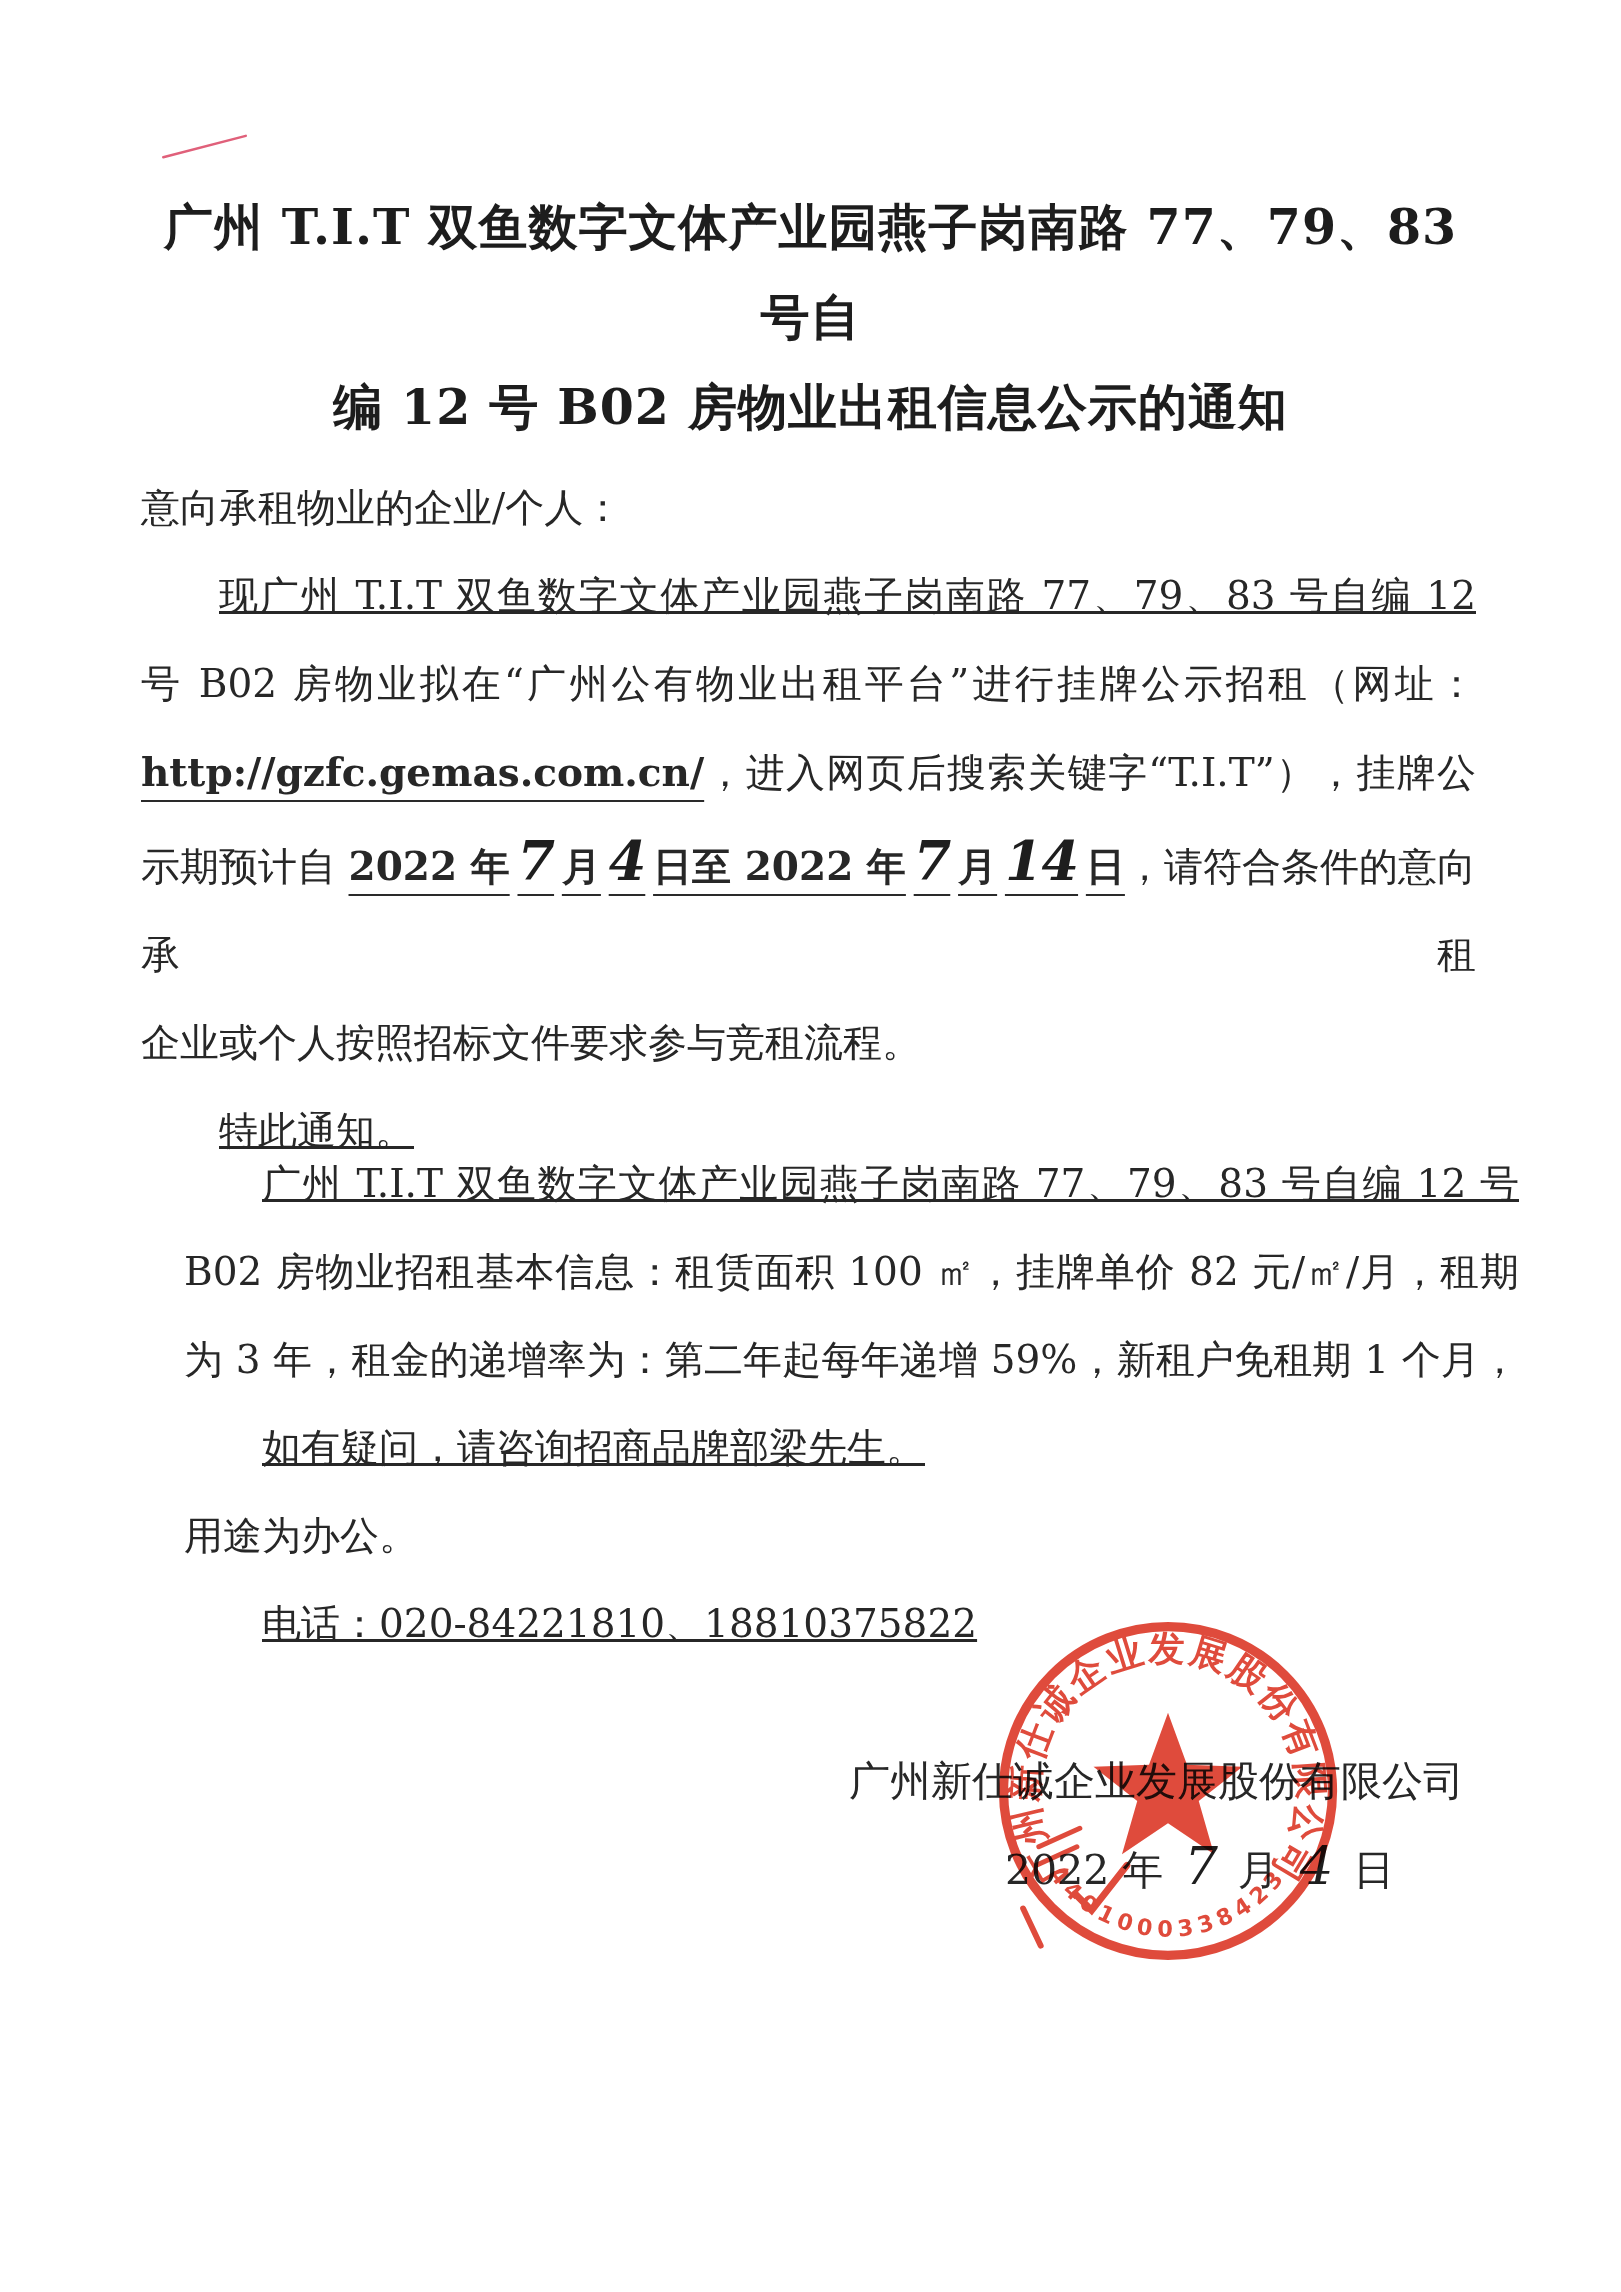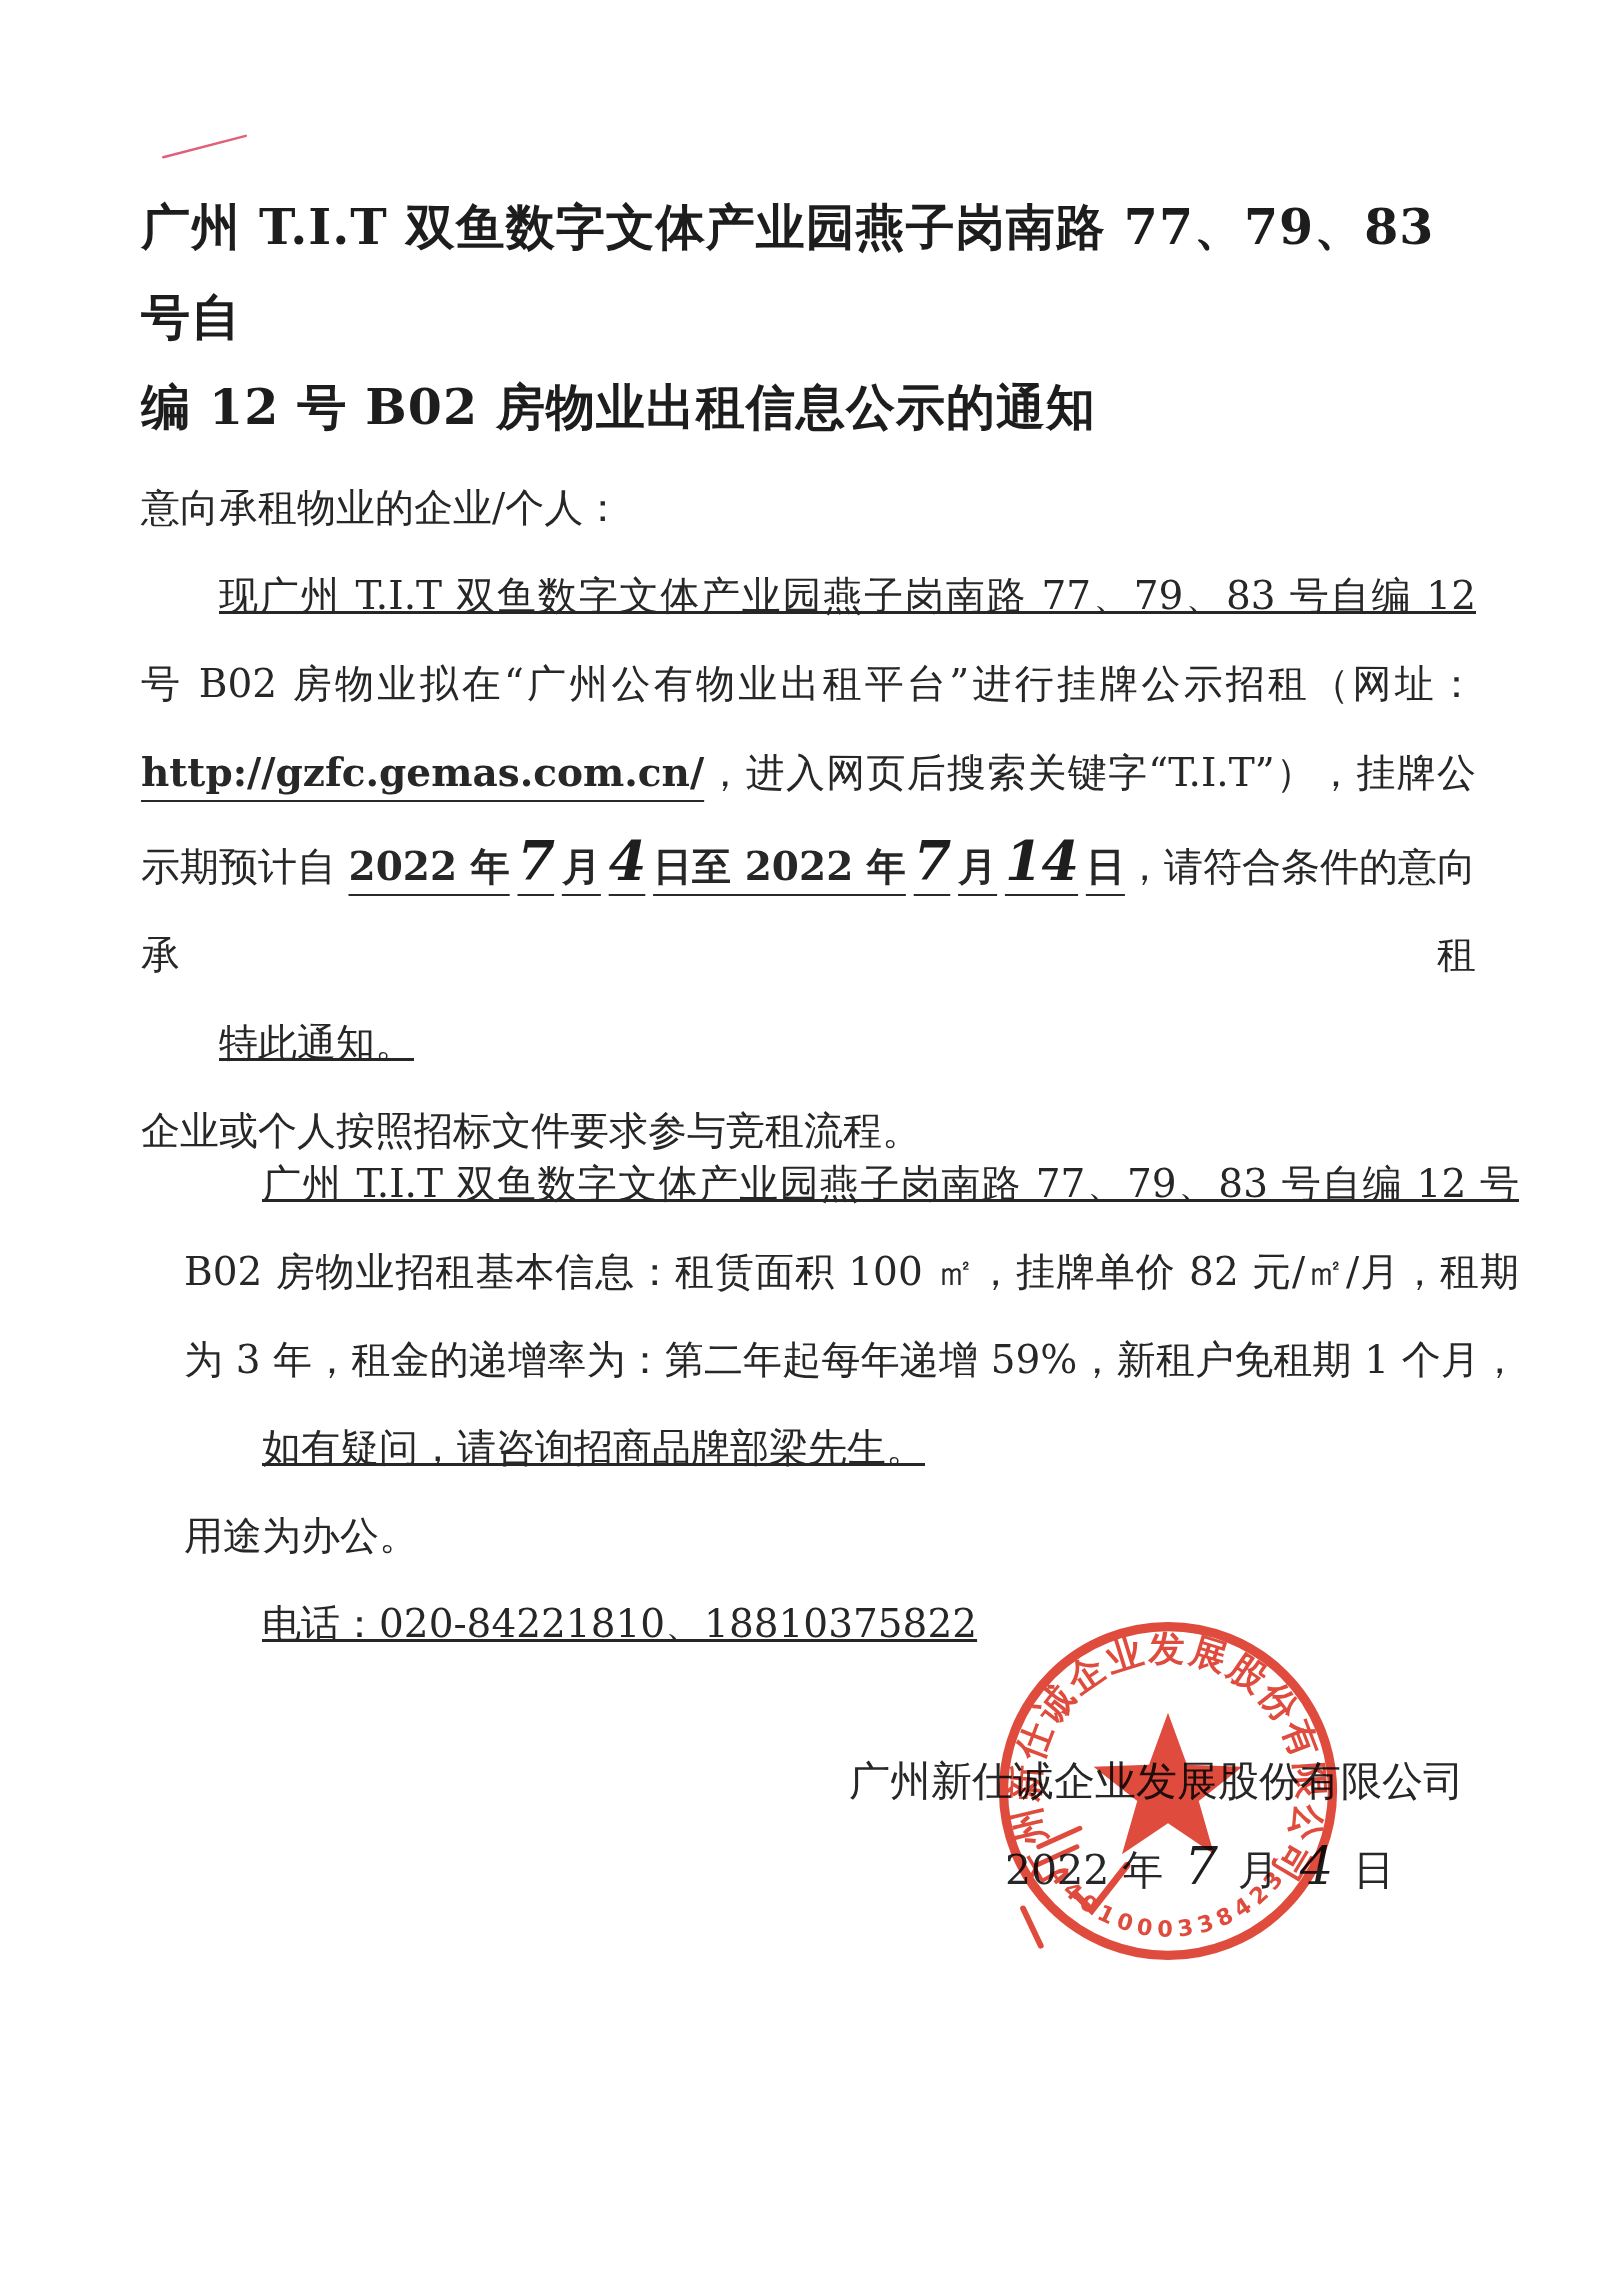--- a/index.html
+++ b/index.html
@@ -7,21 +7,21 @@
     width:1621px;height:2293px;position:relative;background:#ffffff;
     font-family:"DejaVu Serif","Liberation Serif",serif;color:#2b2b2b;
     overflow:hidden;
   }
   .page{position:absolute;inset:0;}
   
   .pen-mark{position:absolute;left:160px;top:131px;width:90px;height:33px;}
   
   .title{
     position:absolute;left:141px;top:182px;width:1339px;
-    font-weight:700;font-size:49px;line-height:90px;
+    text-align:center;font-weight:700;font-size:49px;line-height:90px;
     color:#1d1d1d;letter-spacing:1px;
   }
   
   .block{position:absolute;left:141px;width:1335px;font-size:39px;line-height:88px;color:#272727;}
   #block1{top:464px;}
   #block2{top:1140px;margin-left:43px;}
   .line{min-height:88px;}
   .line.fill{text-align:justify;text-align-last:justify;}
   .line.indent{text-indent:78px;text-decoration:underline;}
   .u{text-decoration:underline;text-underline-offset:13.7px;text-decoration-thickness:2.4px;text-decoration-color:#2a2a2a;font-weight:bold;}
@@ -56,22 +56,22 @@
     <div>广州 T.I.T 双鱼数字文体产业园燕子岗南路 77、79、83 号自</div>
     <div>编 12 号 B02 房物业出租信息公示的通知</div>
   </div>
 
   <div class="block" id="block1">
       <div class="line"><span>意向承租物业的企业/个人：</span></div>
       <div class="line fill indent"><span>现广州 T.I.T 双鱼数字文体产业园燕子岗南路 77、79、83 号自编 12</span></div>
       <div class="line fill"><span>号 B02 房物业拟在“广州公有物业出租平台”进行挂牌公示招租（网址：</span></div>
       <div class="line fill"><span class="u"><span>http://gzfc.gemas.com.cn/</span></span><span>，进入网页后搜索关键字“T.I.T”），挂牌公</span></div>
       <div class="line fill"><span>示期预计自 </span><span class="u"><span>2022 年</span><span class="hw">7</span><span>月</span><span class="hw">4</span><span>日至 2022 年</span><span class="hw">7</span><span>月</span><span class="hw">14</span><span>日</span></span><span>，请符合条件的意向承租</span></div>
+      <div class="line"><span>企业或个人按照招标文件要求参与竞租流程。</span></div>
       <div class="line indent"><span>特此通知。</span></div>
-      <div class="line"><span>企业或个人按照招标文件要求参与竞租流程。</span></div>
     </div>
 
   <div class="block" id="block2">
       <div class="line fill indent"><span>广州 T.I.T 双鱼数字文体产业园燕子岗南路 77、79、83 号自编 12 号</span></div>
       <div class="line fill"><span>B02 房物业招租基本信息：租赁面积 100 ㎡，挂牌单价 82 元/㎡/月，租期</span></div>
       <div class="line fill"><span>为 3 年，租金的递增率为：第二年起每年递增 59%，新租户免租期 1 个月，</span></div>
       <div class="line indent"><span>如有疑问，请咨询招商品牌部梁先生。</span></div>
       <div class="line"><span>用途为办公。</span></div>
       <div class="line indent"><span>电话：020-84221810、18810375822</span></div>
     </div>

